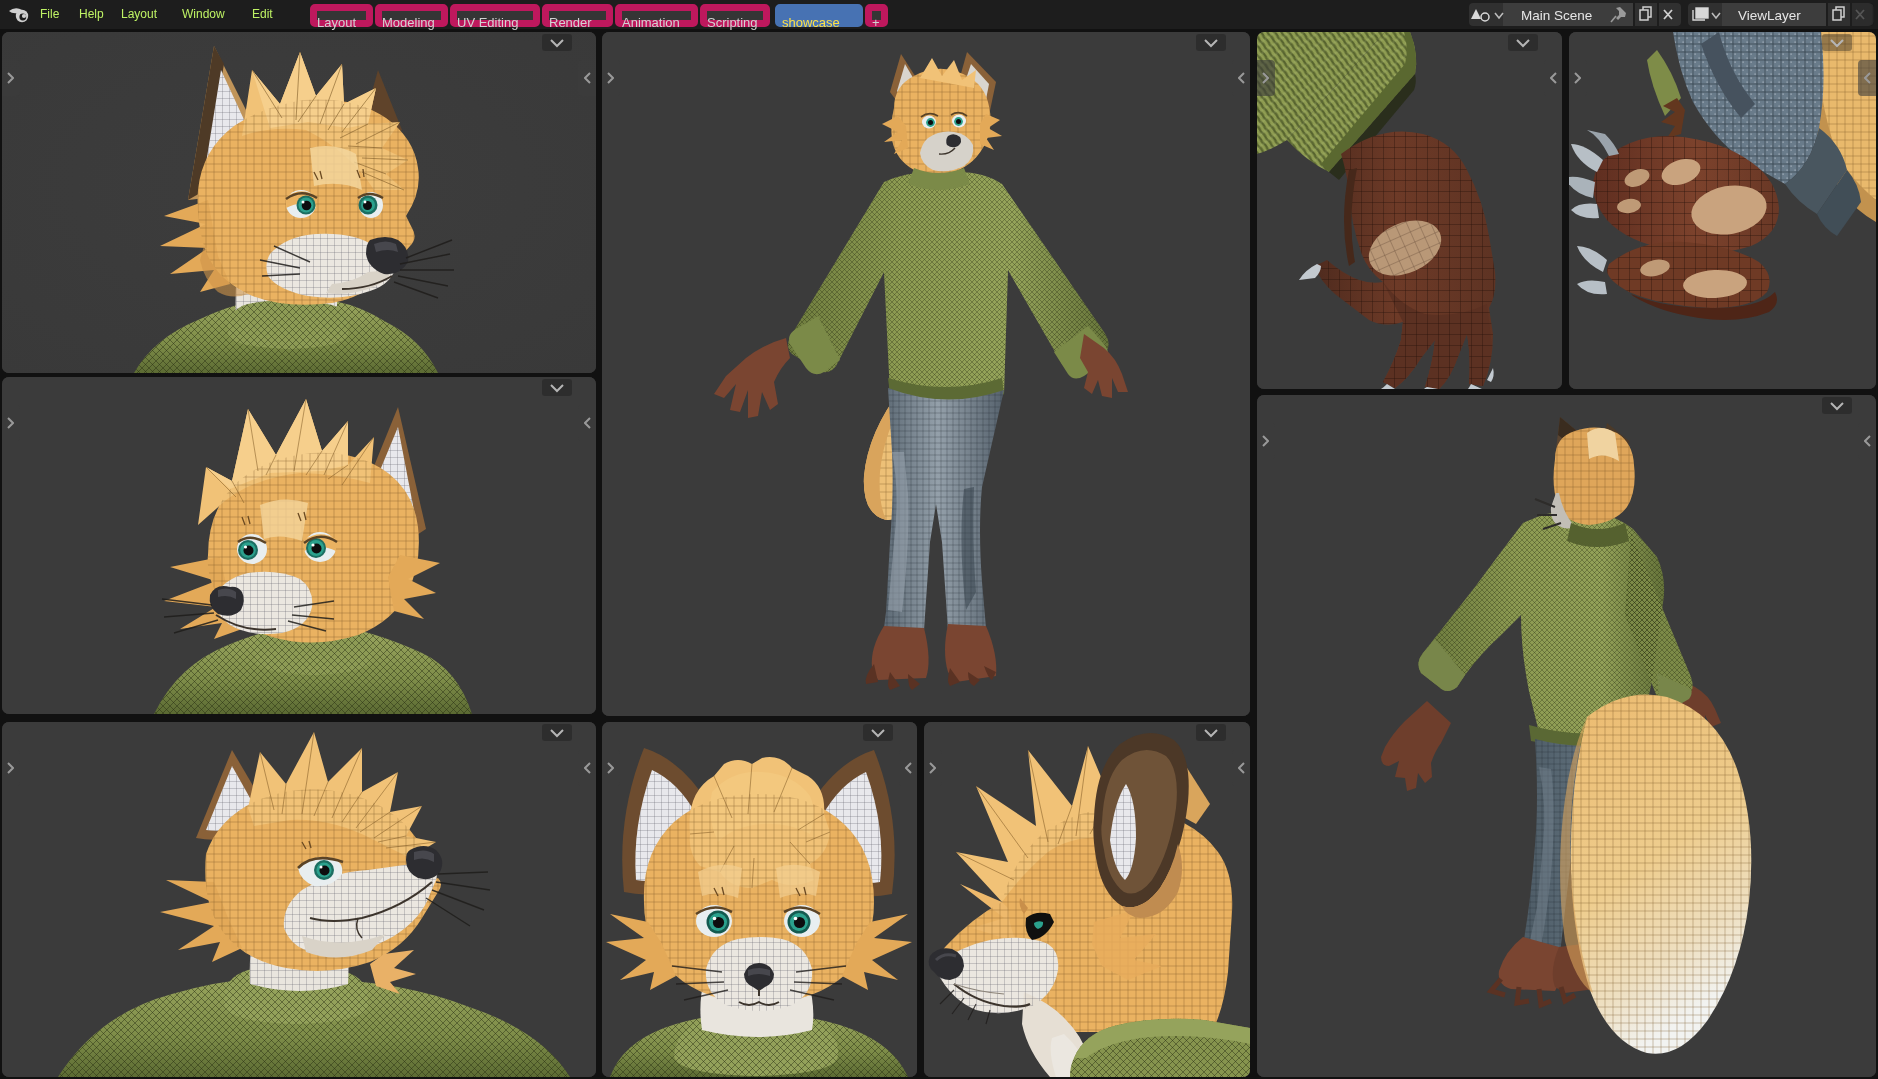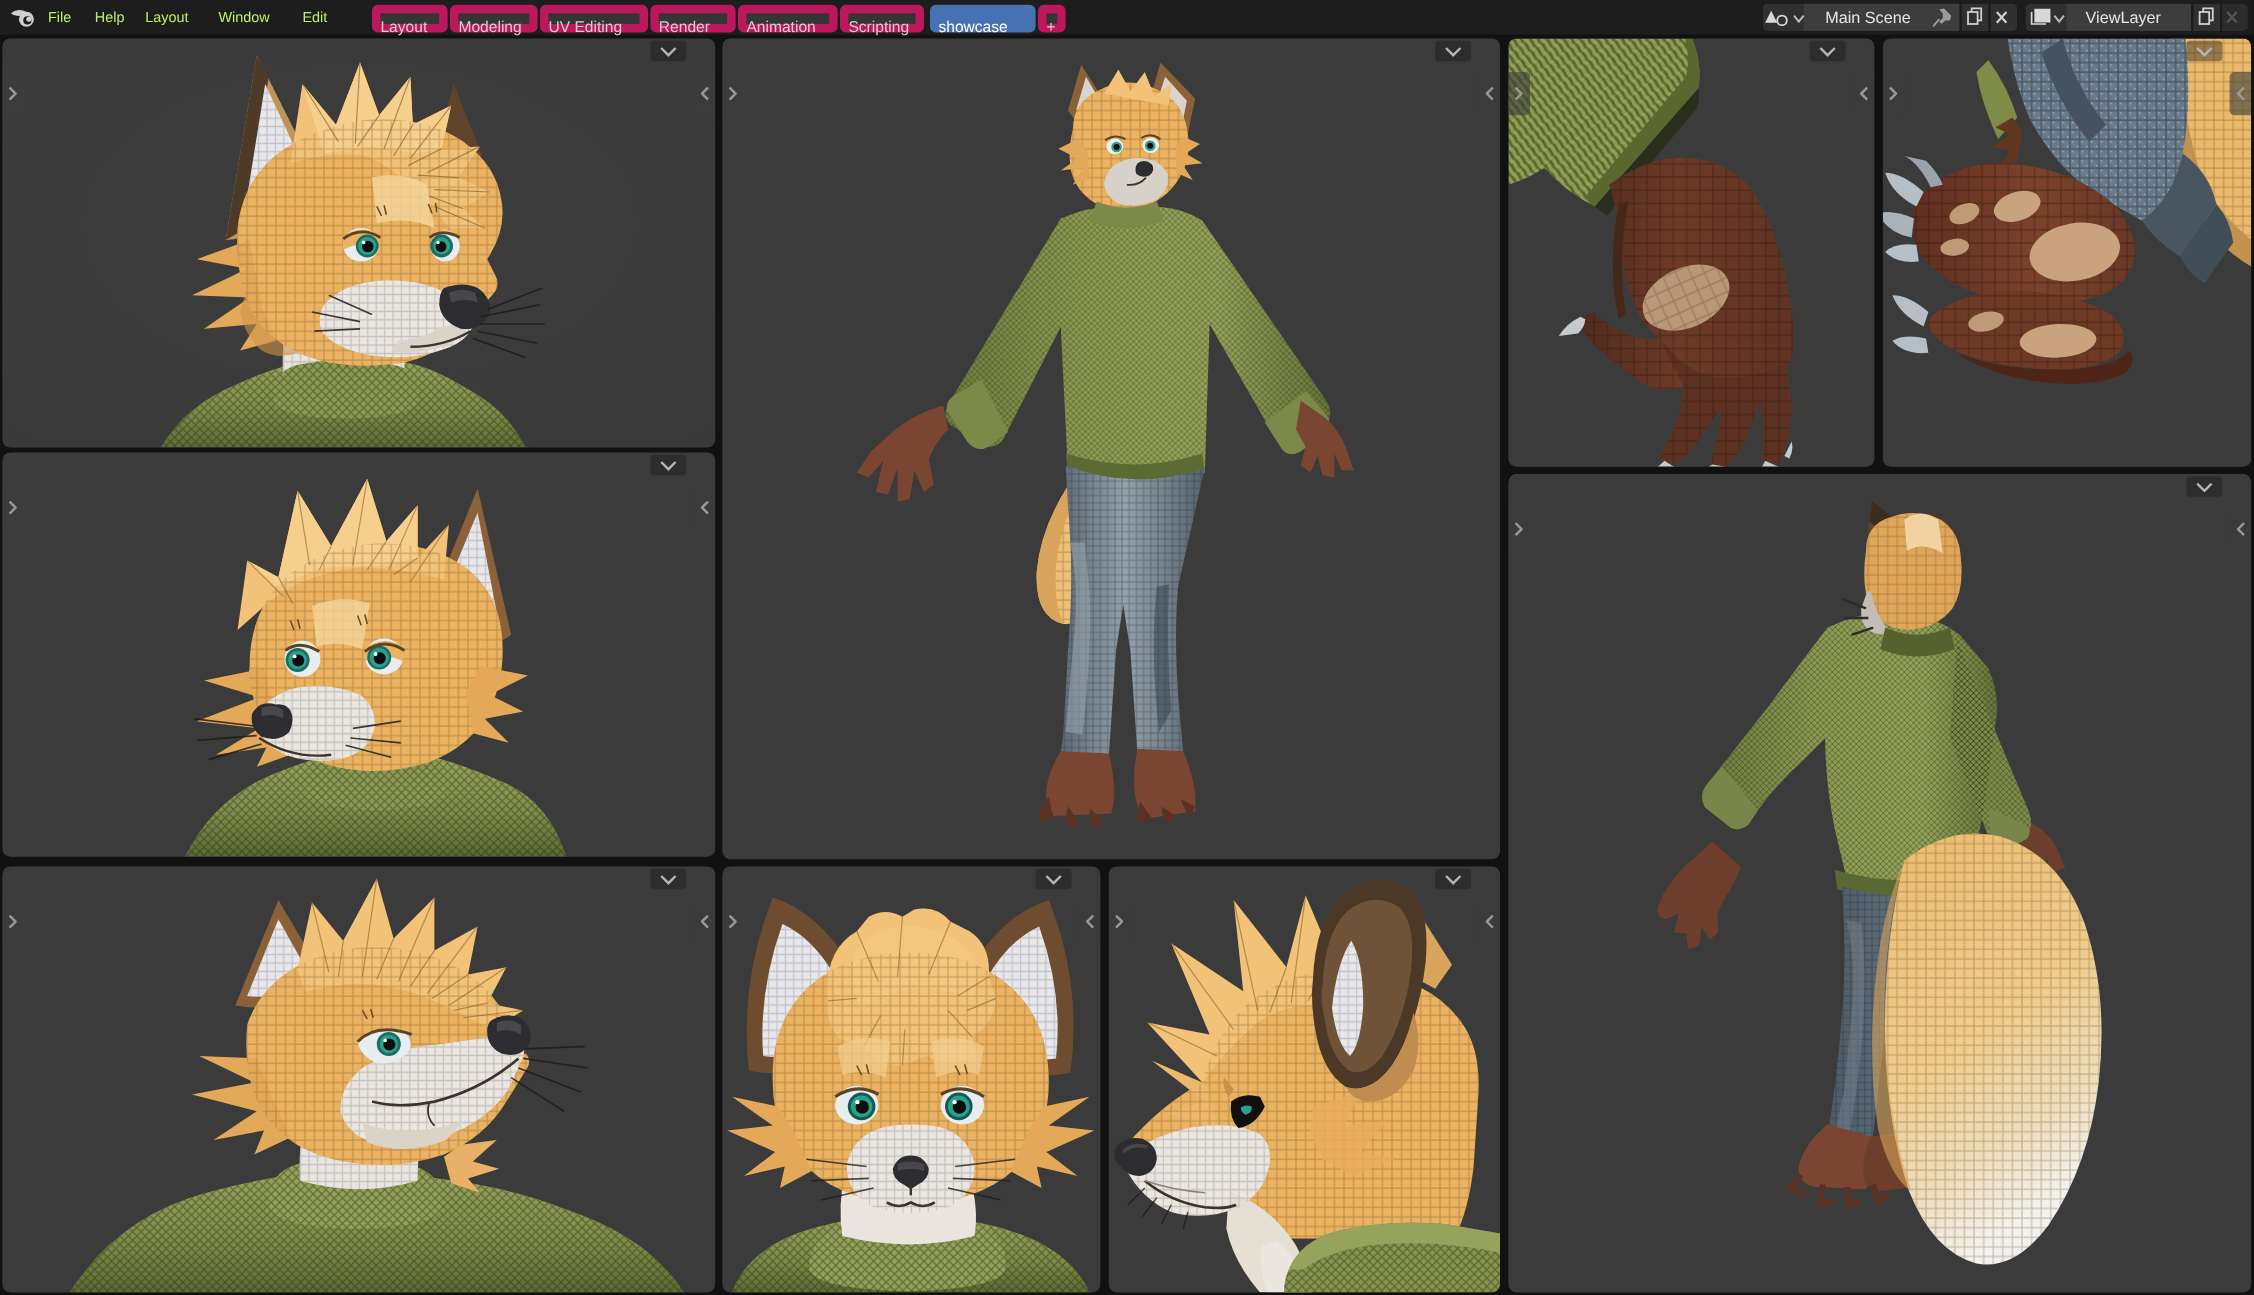--- a/index.html
+++ b/index.html
@@ -1,18 +1,18 @@
 <!DOCTYPE html>
 <html><head><meta charset="utf-8"><style>
 html,body{margin:0;padding:0;width:1878px;height:1079px;overflow:hidden;background:#111;}
 body{font-family:"Liberation Sans",sans-serif;position:relative;}
 #topbar{position:absolute;left:0;top:0;width:1878px;height:29px;background:#1d1d1d;}
 .menu{position:absolute;top:0;height:29px;line-height:29px;color:#bef264;font-size:12px;}
 .tab{position:absolute;top:4px;height:23px;line-height:23px;border-radius:5px;background:#353535;color:#d2d2d2;font-size:13px;border:7px solid #be185d;box-sizing:border-box;}
-.tab.act{background:#4772b3;color:#ffffff;border-color:#4772b3;}
+.tab.act{background:#4772b3;color:#fde047;border-color:#4772b3;}
 .pane{position:absolute;background:#3b3b3b;border-radius:7px;overflow:hidden;}
 .pane>svg.c{position:absolute;left:0;top:0;}
 .chevD{position:absolute;top:2px;width:30px;height:17px;background:rgba(25,25,25,.4);border-radius:3px;}
 .arrL{position:absolute;left:0;top:28px;width:18px;height:36px;background:rgba(60,60,60,.6);border-radius:0 4px 4px 0;}
 .arrR{position:absolute;right:0;top:28px;width:18px;height:36px;background:rgba(60,60,60,.6);border-radius:4px 0 0 4px;}
 .aw{position:absolute;top:11px;width:8px;height:14px;}
 svg{display:block}
 </style></head>
 <body>
 <div id="topbar">

